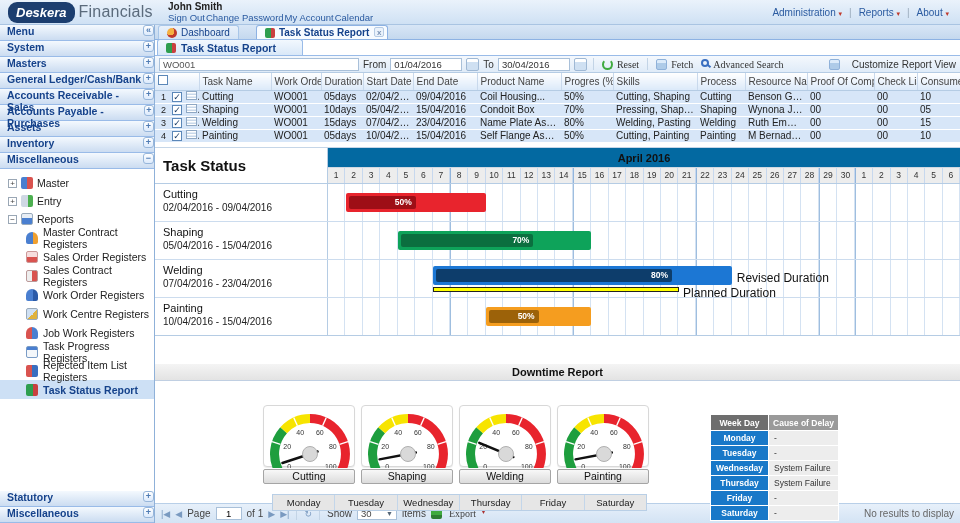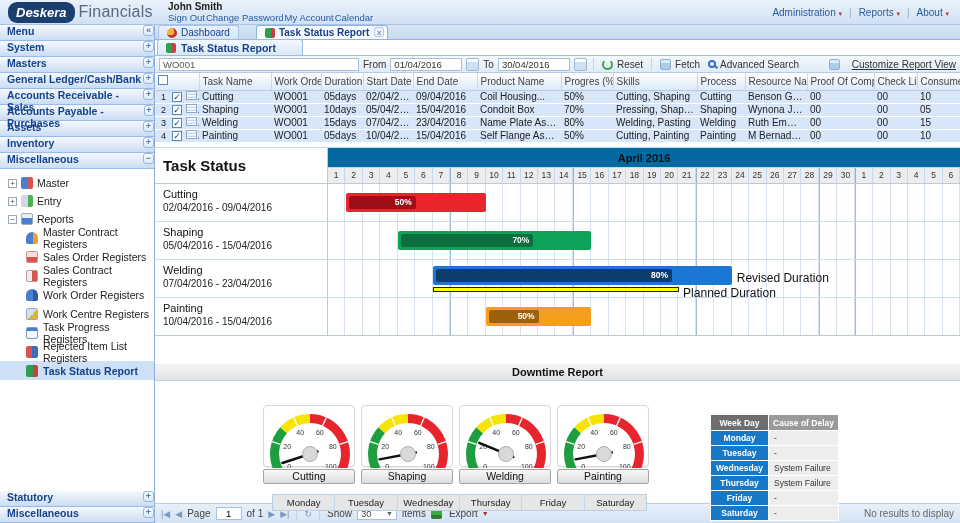--- a/index.html
+++ b/index.html
@@ -58,26 +58,26 @@
   .tclose { position:absolute; right:3px; top:1px; width:10px; height:10px; font-size:8px; line-height:9px; text-align:center; color:#7a93b5; border:1px solid #b6cbe4; border-radius:2px; background:#eaf2fb; cursor:pointer; }
 
   .paneltabs { height:16px; flex:0 0 16px; background:#fff; border-bottom:1px solid #99bbe8; display:flex; align-items:flex-end; padding-left:2px; }
   .ptab { height:16px; display:flex; align-items:center; gap:5px; padding:0 26px 0 8px; font-size:10.5px; font-weight:bold; color:#15428b; background:linear-gradient(#f2f8fe,#d9e8f8); border:1px solid #99bbe8; border-bottom:none; border-radius:3px 3px 0 0; cursor:pointer; }
 
   .toolbar { height:17px; flex:0 0 17px; background:linear-gradient(#f4f8fd,#dfebf8); border-bottom:1px solid #b5cce4; display:flex; align-items:center; gap:4px; padding:0 4px; font-size:10px; color:#333; }
   .tb-input { width:200px; height:13px; border:1px solid #a9c0d9; font-size:9.5px; padding:0 3px; color:#555; font-family:"Liberation Sans",sans-serif; }
   .date-input { width:72px; height:13px; border:1px solid #a9c0d9; font-size:9.5px; padding:0 3px; color:#333; font-family:"Liberation Sans",sans-serif; }
   .calbtn { width:13px; height:13px; border:1px solid #9fb8d4; border-radius:2px; background:linear-gradient(#fff 30%,#cfe0f2 30%); cursor:pointer; }
   .tbsep { width:1px; height:12px; background:#c3d4e6; margin:0 2px; }
-  .tbbtn { display:flex; align-items:center; gap:4px; cursor:pointer; padding:0 2px; }
+  .tbbtn { display:flex; gap:4px; cursor:pointer; padding:0 2px;font-family:Liberation Serif, serif; }
   .ic-reset { width:11px; height:11px; border-radius:50%; border:2px solid #3faa3f; border-top-color:transparent; }
   .ic-fetch { width:11px; height:11px; background:linear-gradient(#dcebfa 35%,#aecbe8 35%); border:1px solid #8fb1d9; border-radius:2px; }
   .ic-mag { width:8px; height:8px; border:2px solid #3a6fc0; border-radius:50%; position:relative; }
   .ic-mag::after { content:""; position:absolute; width:4px; height:2px; background:#3a6fc0; right:-4px; bottom:-2px; transform:rotate(40deg); }
-  .customize { margin-left:auto; display:flex; align-items:flex-start; gap:12px; cursor:pointer;text-decoration:underline; }
+  .customize { margin-left:auto; display:flex; align-items:flex-start; gap:12px; cursor:pointer; }
 
   
   .grid { flex:0 0 75px; overflow:hidden; border-bottom:1px solid #c5d6e8; }
   table.g { border-collapse:collapse; table-layout:fixed; width:805px; font-size:10px; }
   table.g th { height:17px; background:linear-gradient(#ffffff,#dbe9f9); border-right:1px solid #c9d9ec; border-bottom:1px solid #b5cce4; font-weight:normal; color:#444; text-align:left; padding:0 3px; white-space:nowrap; overflow:hidden; }
   table.g td { height:13px; background:#d7e6f8; border-bottom:1px solid #fff; padding:0 3px; white-space:nowrap; overflow:hidden; text-overflow:ellipsis; color:#222; }
   td.rnum { text-align:right; color:#555; font-size:9px; background:#e4eefa; }
   .cb { width:10px; height:10px; border:1px solid #5b87b8; background:#fff; font-size:9px; line-height:9px; text-align:center; color:#1a3c66; display:inline-block; }
   .dico { width:11px; height:9px; border:1px solid #8fa8c4; background:repeating-linear-gradient(#fff,#fff 1px,#c8d8ea 2px,#c8d8ea 3px); display:inline-block; }
 
@@ -228,20 +228,24 @@
             <span class="tico ic-doc-red2"></span>
             <span>Sales Contract Registers</span>
           </div>
           <div class="ritem">
             <span class="tico ic-users-blue"></span>
             <span>Work Order Registers</span>
           </div>
           <div class="ritem">
             <span class="tico ic-edit"></span>
             <span>Work Centre Registers</span>
+          </div>
+          <div class="ritem">
+            <span class="tico ic-users-red"></span>
+            <span>Job Work Registers</span>
           </div>
           <div class="ritem">
             <span class="tico ic-clipboard"></span>
             <span>Task Progress Registers</span>
           </div>
           <div class="ritem">
             <span class="tico ic-reject"></span>
             <span>Rejected Item List Registers</span>
           </div>
           <div class="ritem sel">

